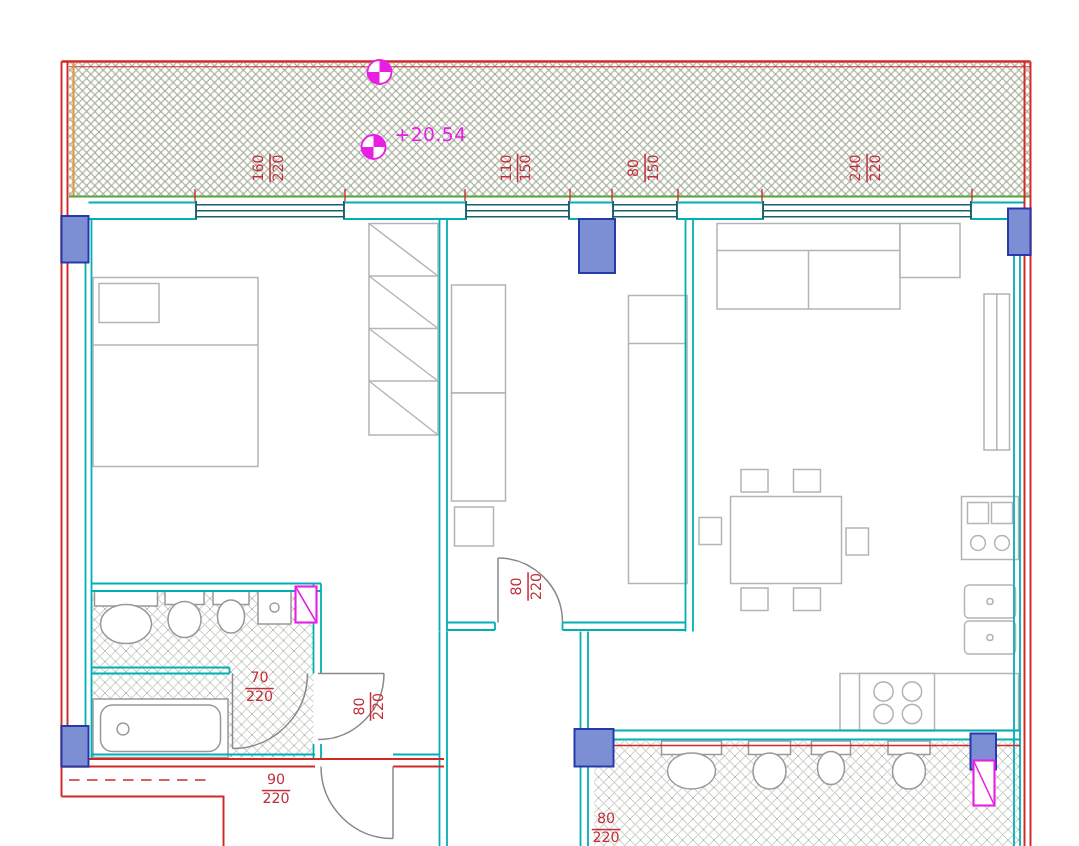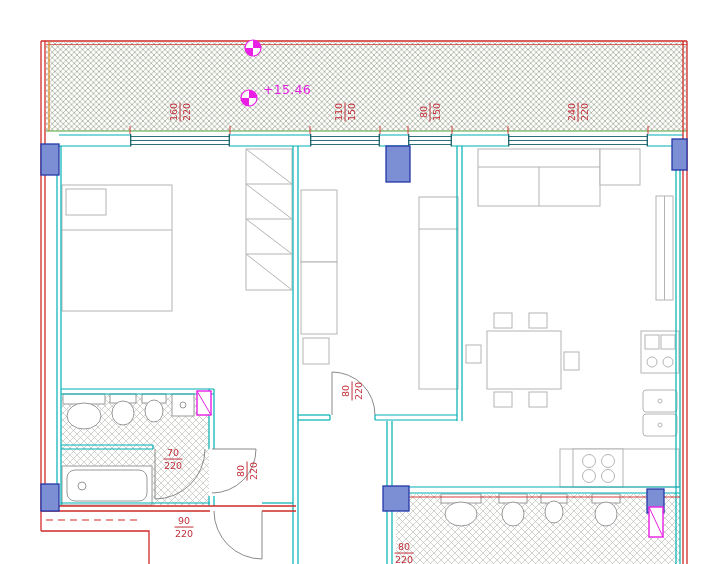--- a/index.html
+++ b/index.html
@@ -295,14 +295,14 @@
     <span>90</span>
     <span class="bar"></span>
     <span>220</span>
   </div>
   <div class="dim-h" style="left:404px;top:553px">
     <span>80</span>
     <span class="bar"></span>
     <span>220</span>
   </div>
 
-  <div class="level-label" style="left:263px;top:82px">+15.46</div>
+  <div class="level-label" style="left:263px;top:82px">+20.54</div>
 </div>
 
 </body></html>

